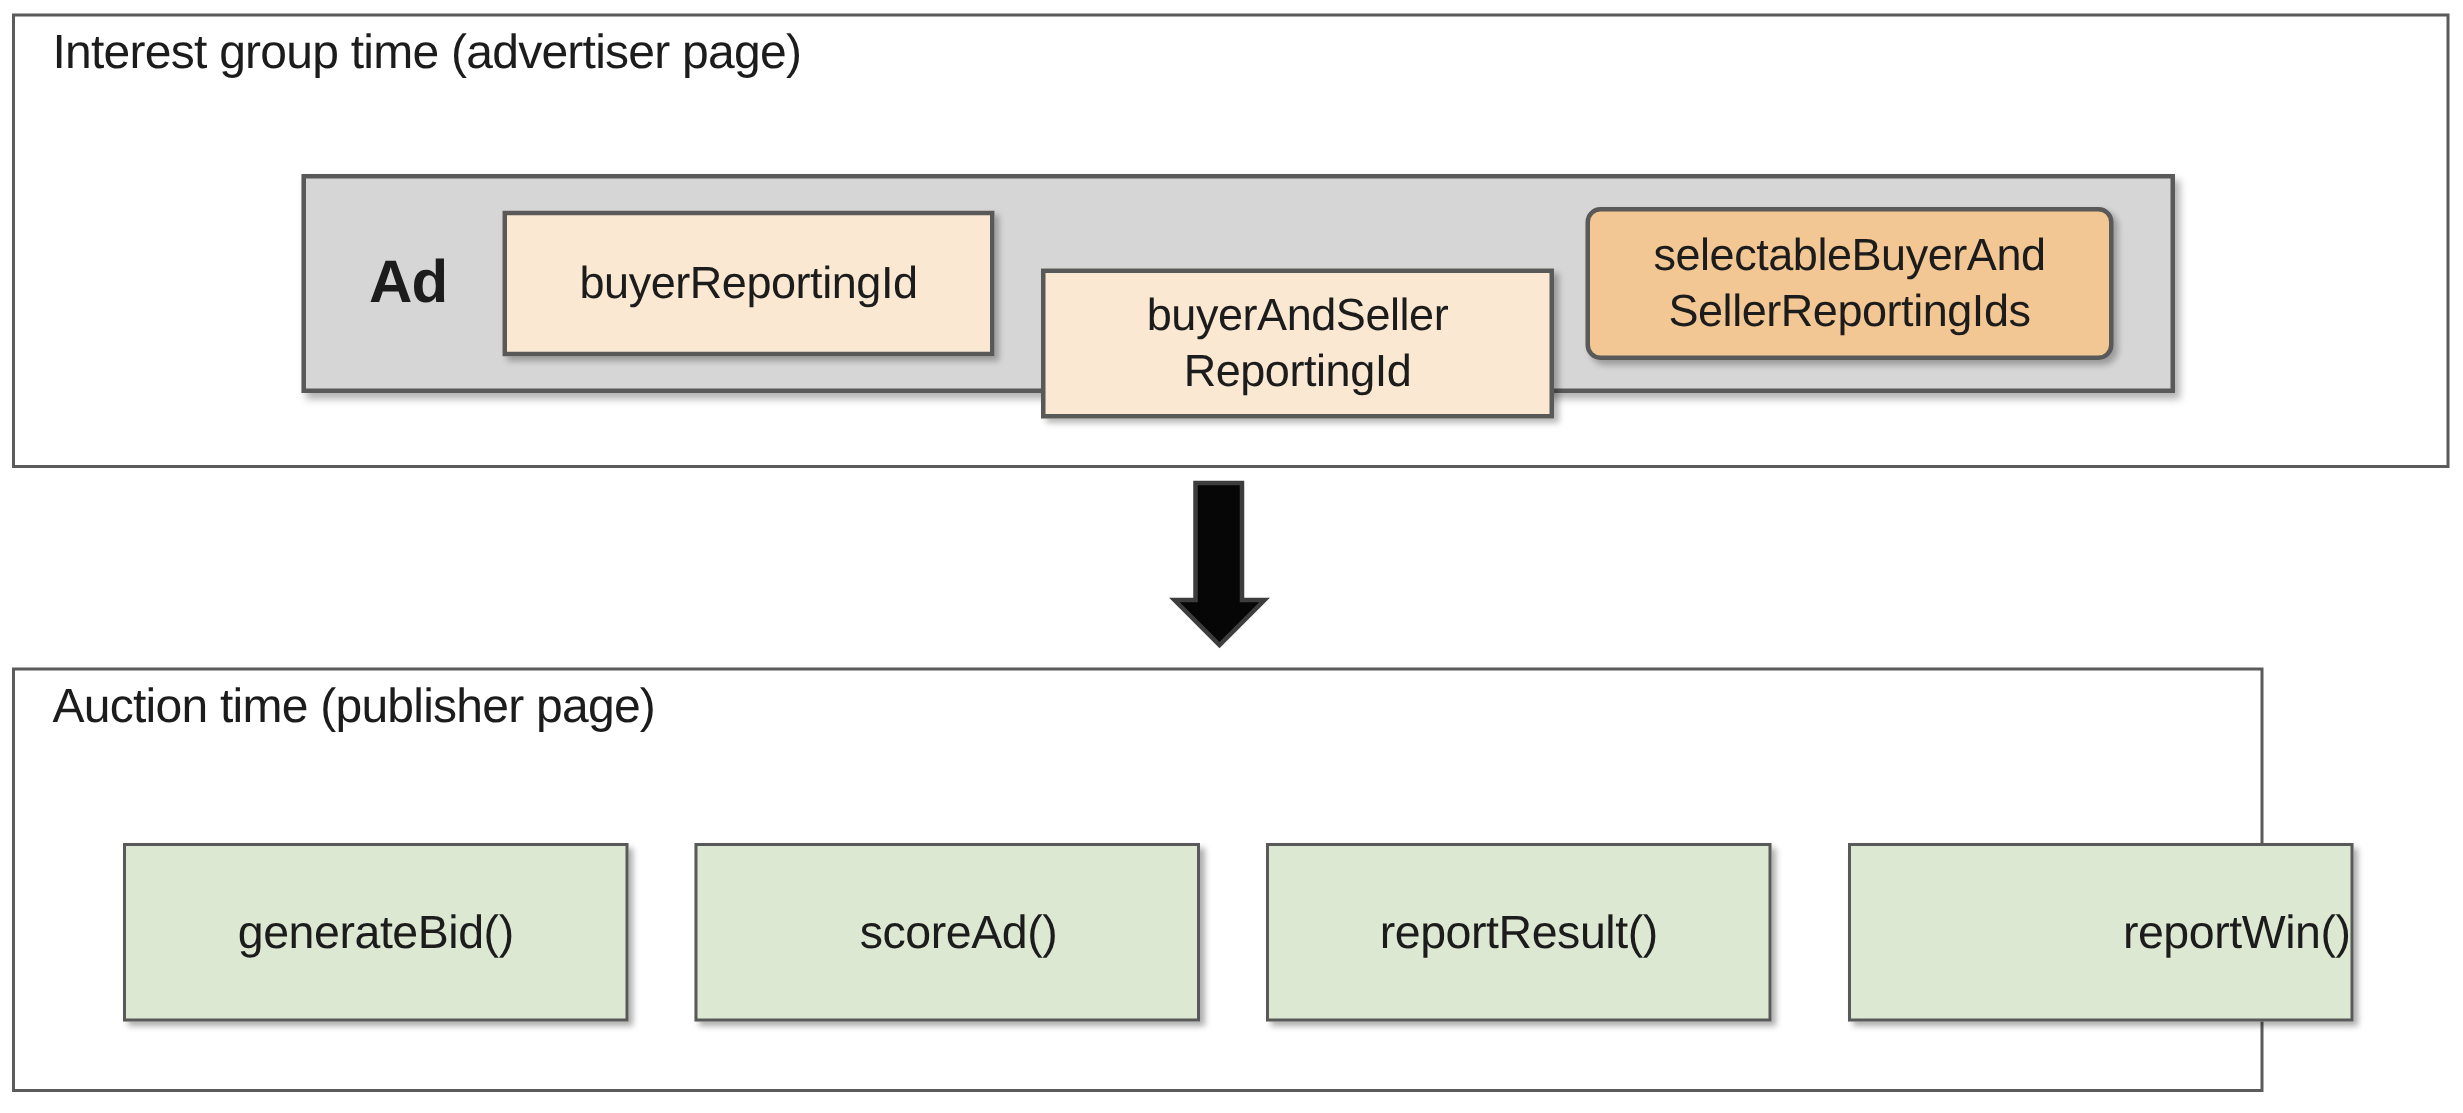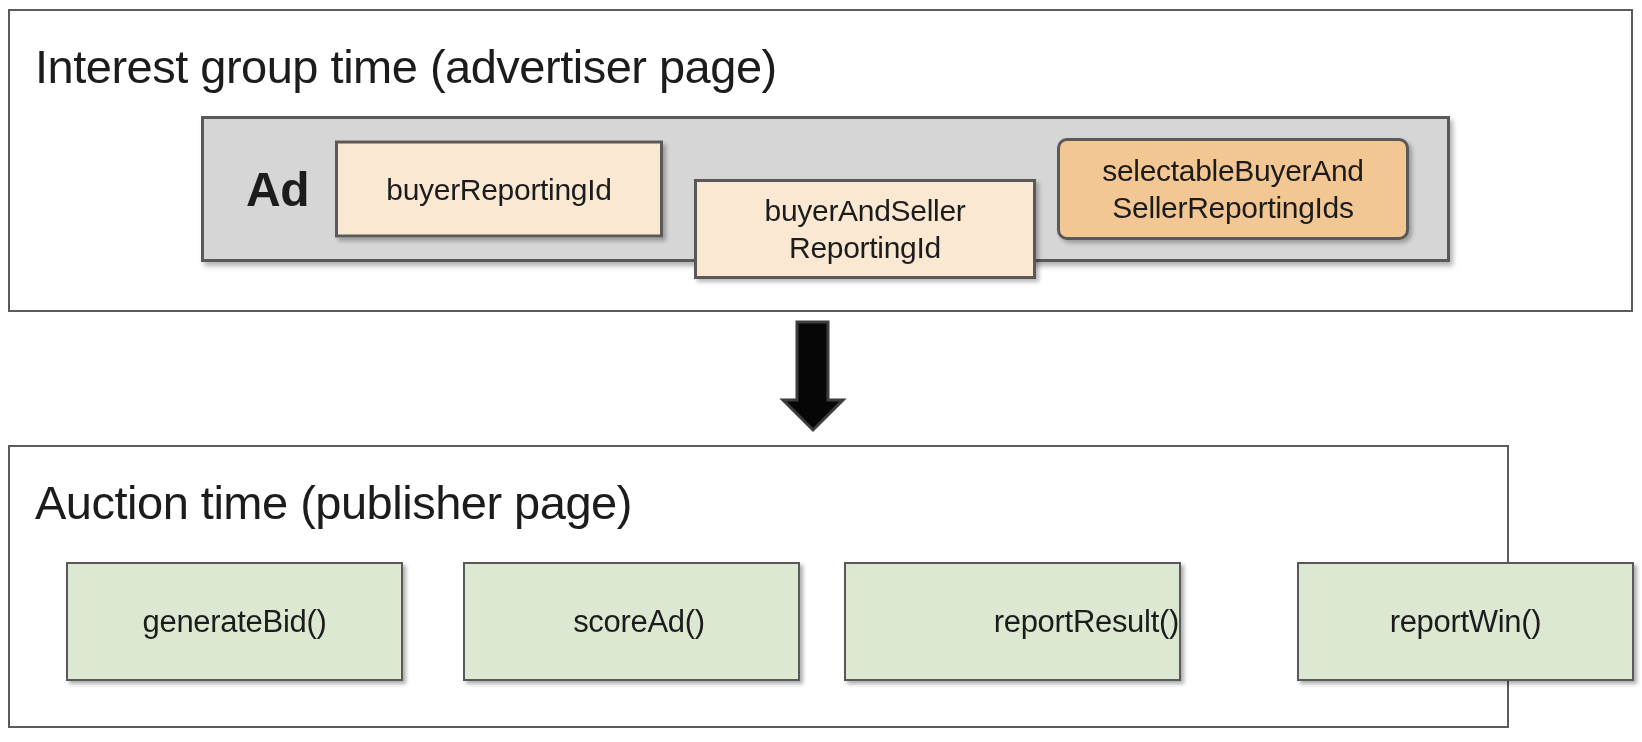--- a/index.html
+++ b/index.html
@@ -30,22 +30,22 @@
     position: absolute;
     background: var(--page-bg);
     border: 2px solid var(--panel-border);
   }
   .top-panel   { left: 8px; top: 9px;   width: 1625px; height: 303px; }
   .bottom-panel{ left: 8px; top: 445px; width: 1501px; height: 283px; }
 
   .panel-title {
     position: absolute;
     left: 25px;
-    top: 28px;
-    font-size: 47px;
+    top: 4px;
+    font-size: 32px;
     line-height: 1.2;
     letter-spacing: -0.5px;
     color: var(--text);
     white-space: nowrap;
   }
 
   .ad-container {
     position: absolute;
     left: 191px;
     top: 105px;
@@ -54,21 +54,21 @@
     background: var(--gray-fill);
     border: 3px solid var(--box-border);
     box-shadow: 3px 4px 5px rgba(0,0,0,0.30);
   }
 
   .ad-label {
     position: absolute;
     left: 42px;
     top: 50%;
     transform: translateY(-50%);
-    font-size: 48px;
+    font-size: 40px;
     font-weight: bold;
     letter-spacing: -0.5px;
   }
 
   .id-box {
     position: absolute;
     top: 50%;
     transform: translateY(-50%);
     border: 3px solid var(--box-border);
     box-shadow: 3px 3px 4px rgba(0,0,0,0.28);
@@ -111,24 +111,24 @@
     background: var(--green);
     border: 2px solid var(--box-border);
     box-shadow: 3px 3px 4px rgba(0,0,0,0.32);
     display: flex;
     align-items: center;
     justify-content: center;
     text-align: center;
     font-size: 31px;
     letter-spacing: -0.3px;
   }
-  .fn-box-1 { left: 56px;  }
+  .fn-box-1 { left: 72px;  }
   .fn-box-2 { left: 453px; padding-left: 15px; }
-  .fn-box-3 { left: 834px; justify-content: flex-end; }
-  .fn-box-4 { left: 1287px; }
+  .fn-box-3 { left: 834px; }
+  .fn-box-4 { left: 1222px; justify-content: flex-end; }
 </style>
 </head>
 <body>
 
 <div class="canvas">
 
   <section class="panel top-panel">
     <div class="panel-title">Interest group time (advertiser page)</div>
 
     <div class="ad-container">

